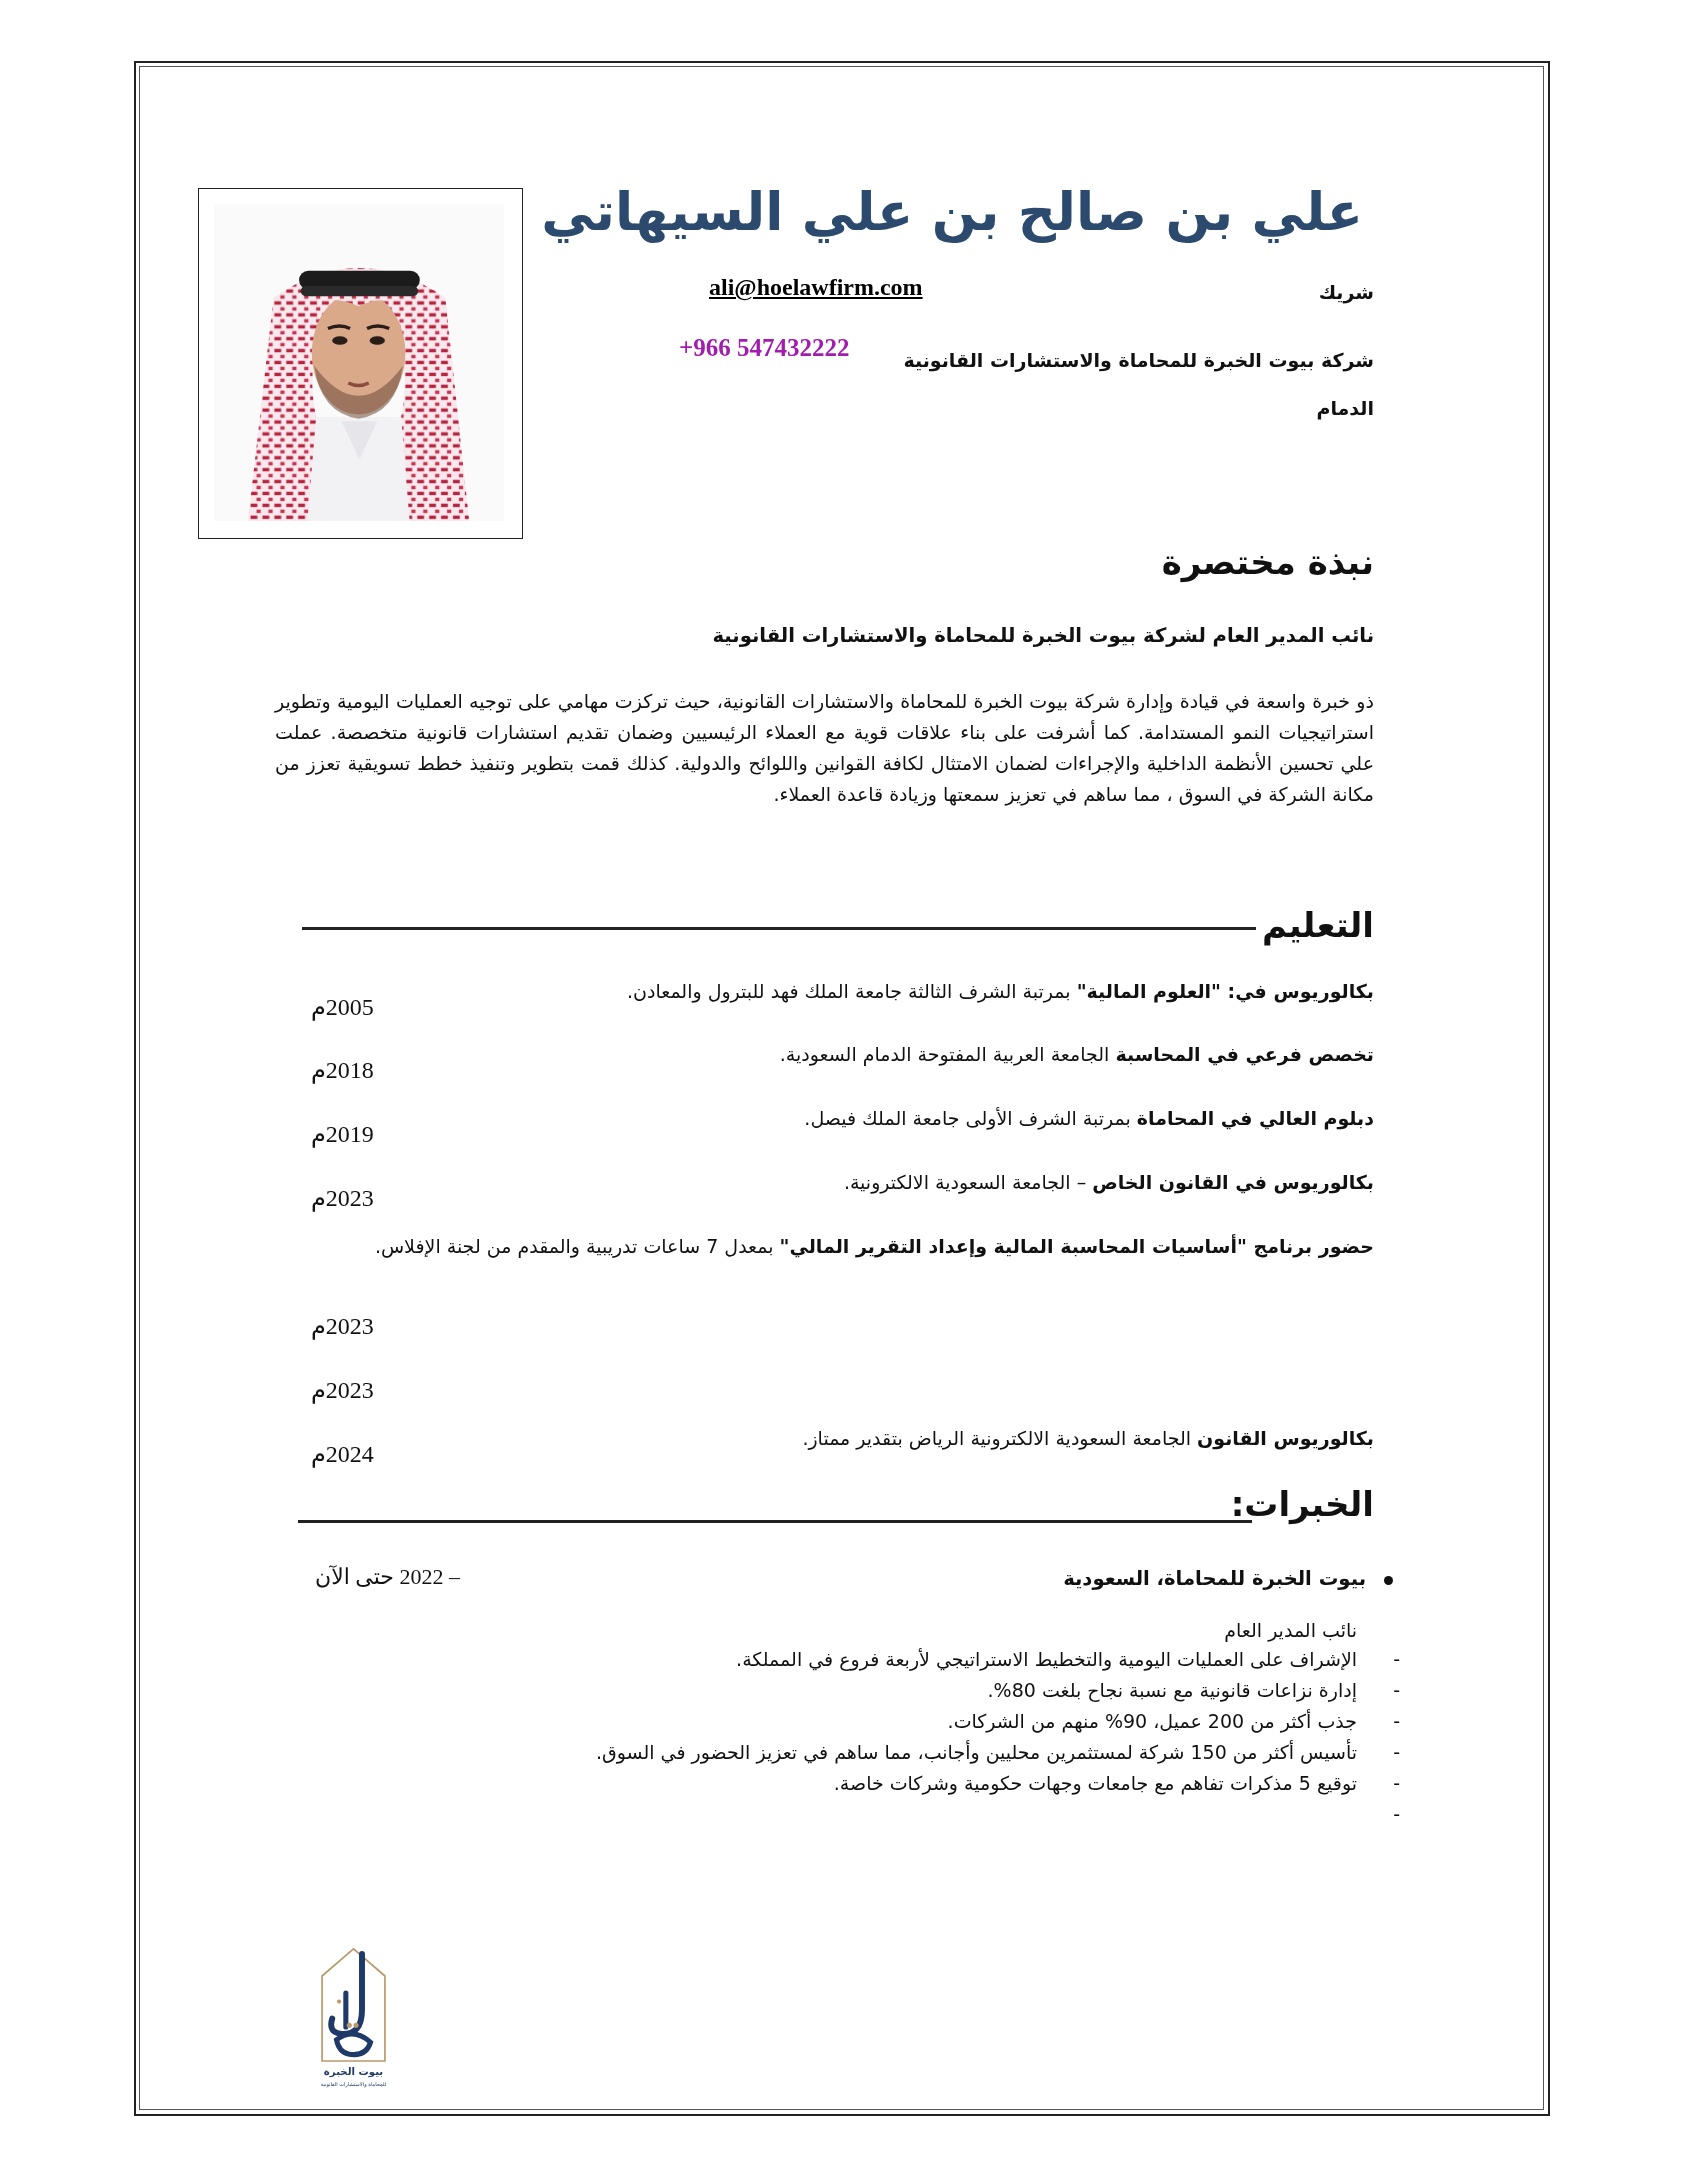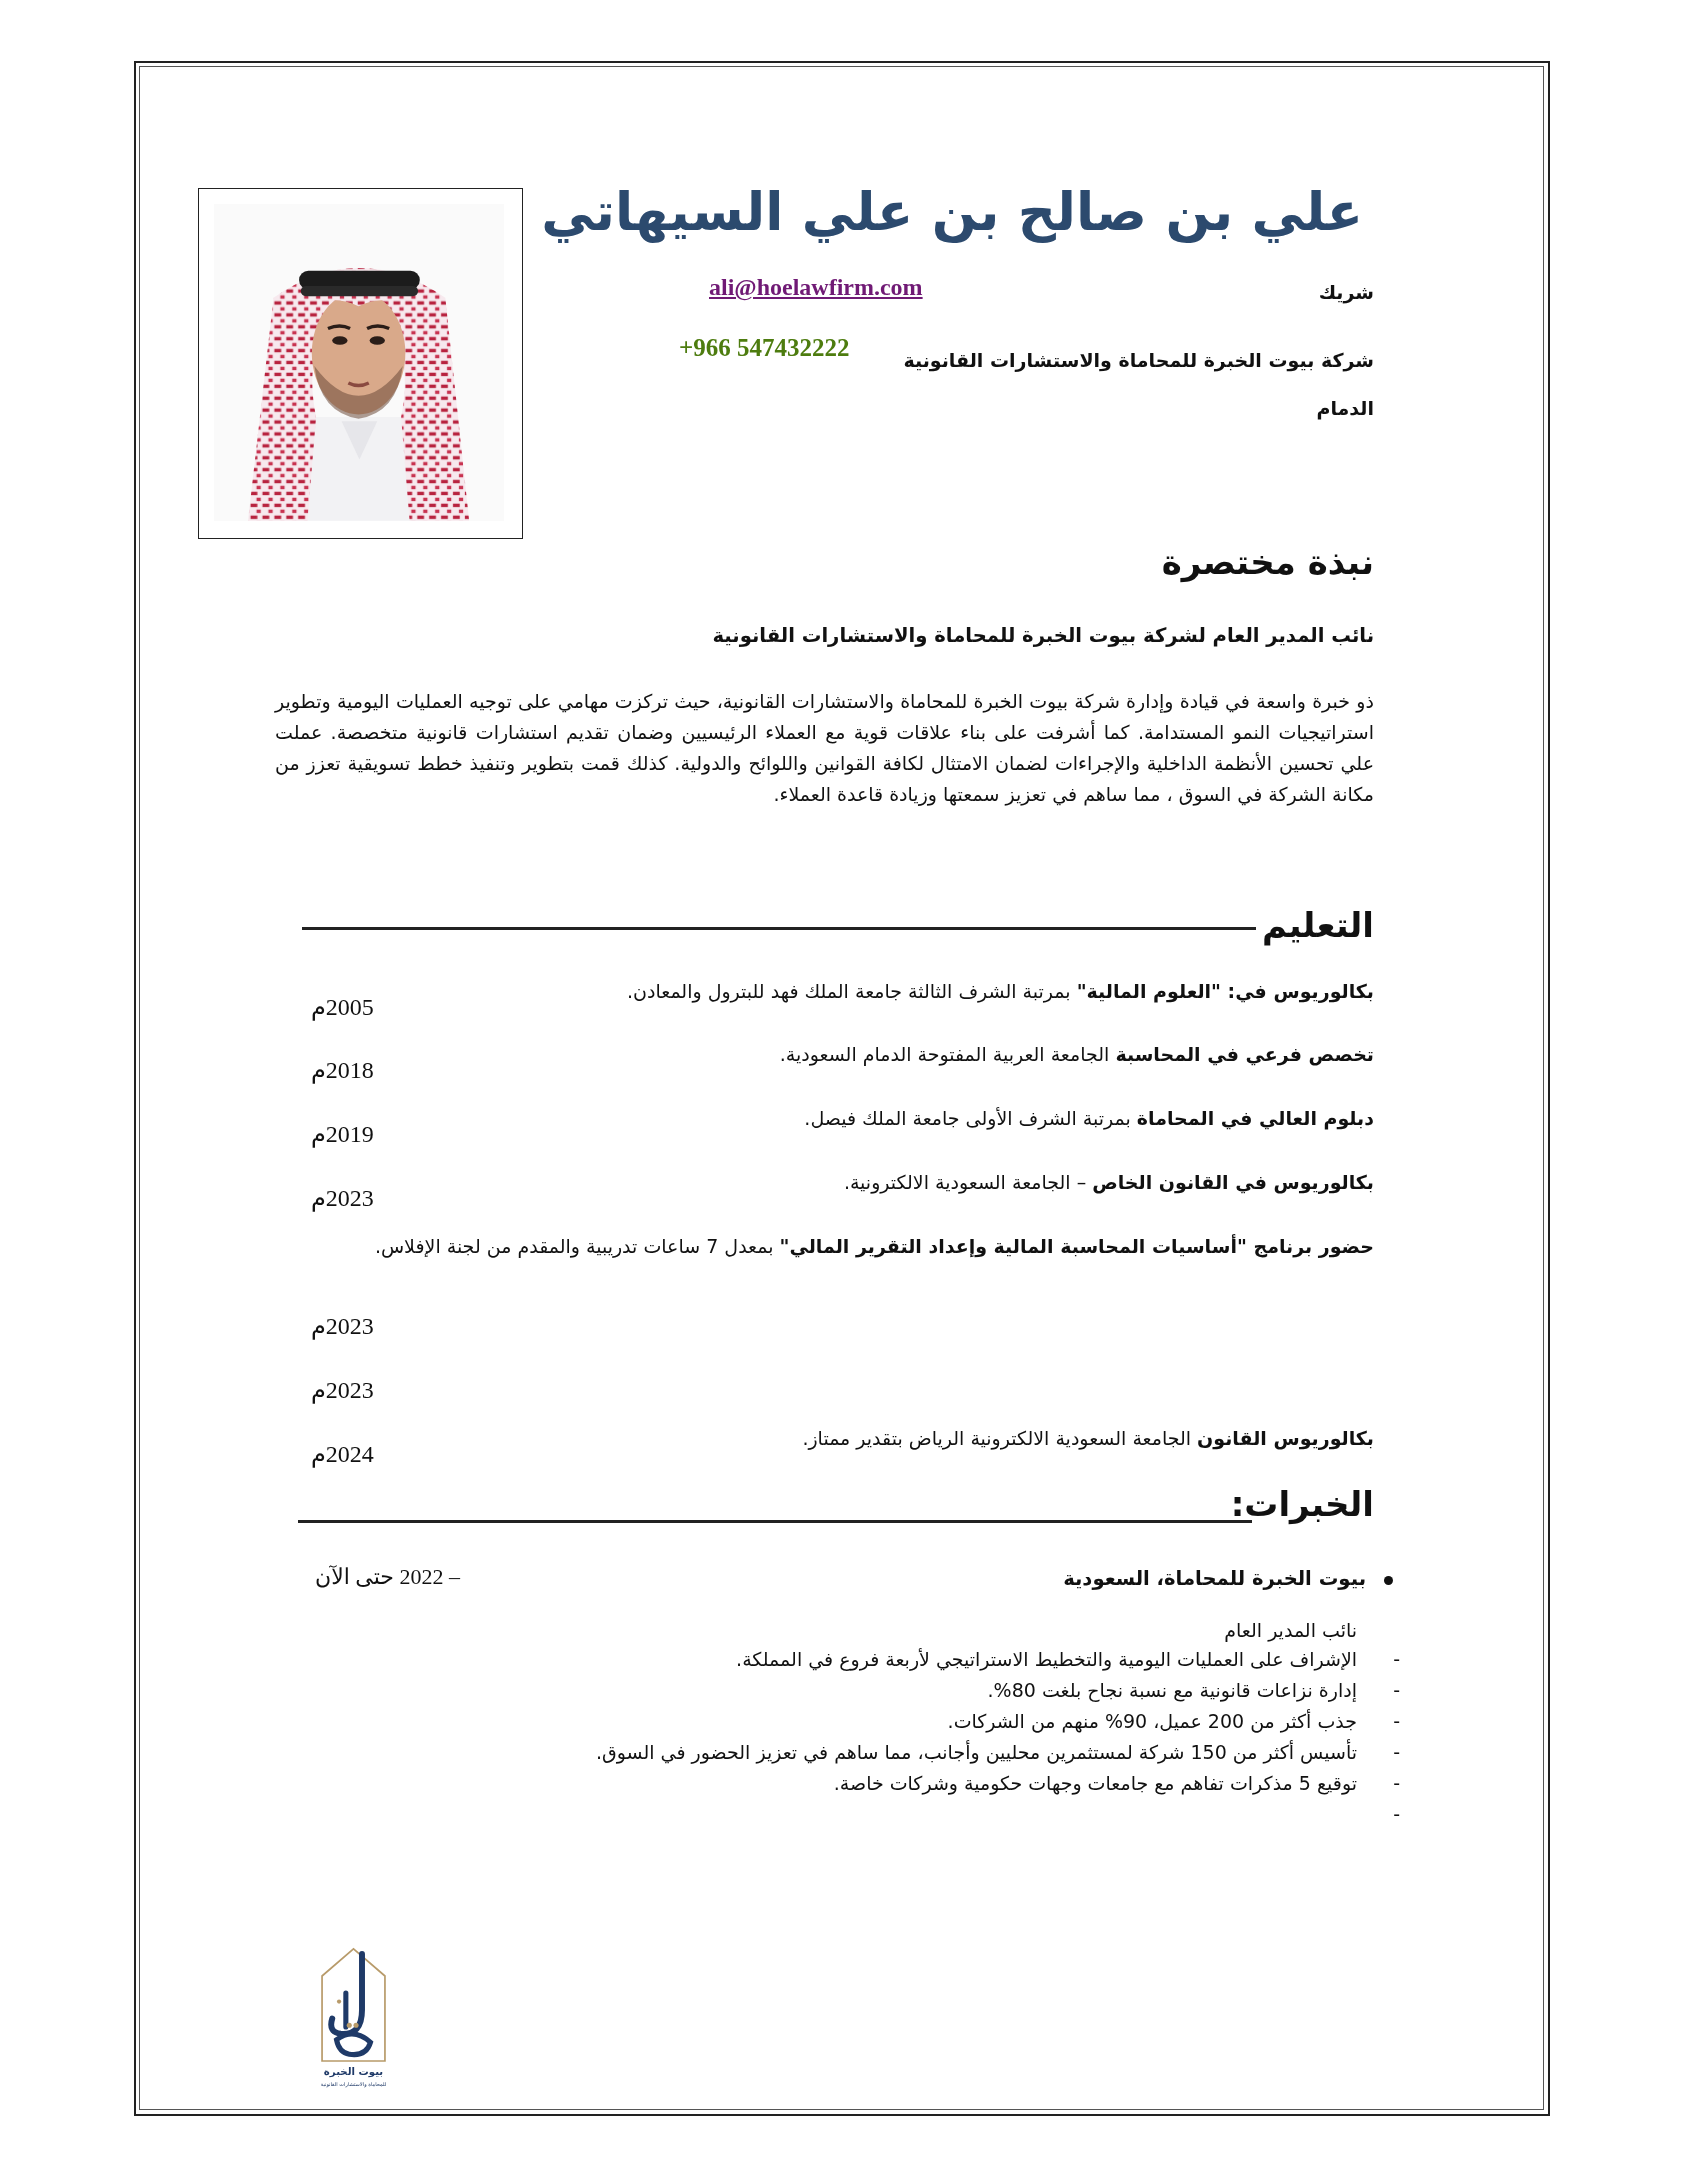--- a/index.html
+++ b/index.html
@@ -10,23 +10,23 @@
   .frame-inner { position:absolute; left:139px; top:66px; width:1405px; height:2044px;
                  border:0.9px solid #555; box-sizing:border-box; }
   .rtl { direction:rtl; position:absolute; white-space:nowrap; }
   .name { right:322px; top:181px; font-size:53px; font-weight:bold; color:#2c4a6e;
           font-family:"DejaVu Sans",sans-serif; letter-spacing:0; }
   .bold20 { font-size:19px; font-weight:bold; }
   .role { right:311px; top:281px; }
   .company { right:311px; top:337px;margin-top:12px; }
   .city { right:311px; top:397px; }
   .email { position:absolute; left:709px; top:274px; font-family:"Liberation Serif",serif;
-           font-size:24px; font-weight:bold; color:#701a75; text-decoration:underline; }
+           font-size:24px; font-weight:bold; color:#000000; text-decoration:underline; }
   .phone { position:absolute; left:679px; top:334px; font-family:"Liberation Serif",serif;
-           font-size:25px; font-weight:bold; color:#4d7c0f; direction:ltr; }
+           font-size:25px; font-weight:bold; color:#a21caf; direction:ltr; }
   .photo-frame { position:absolute; left:198px; top:188px; width:325px; height:351px;
                  border:1.7px solid #222; box-sizing:border-box; background:#fff; }
   .photo { position:absolute; left:15.3px; top:15.3px; width:290px; height:317px;
            background:#fbfbfb; overflow:hidden; }
   .section-title { right:311px; font-size:34px; font-weight:bold;margin-left:37px; }
   .summary-title { top:542px; }
   .summary-sub { right:311px; top:624px; font-size:19.6px; font-weight:bold; }
   .summary-body { position:absolute; right:311px; top:686px; width:1099px; direction:rtl;
                   text-align:justify; text-align-last:right; font-size:19px; line-height:31px;
                   font-family:"DejaVu Sans",sans-serif;margin-left:14px; }

